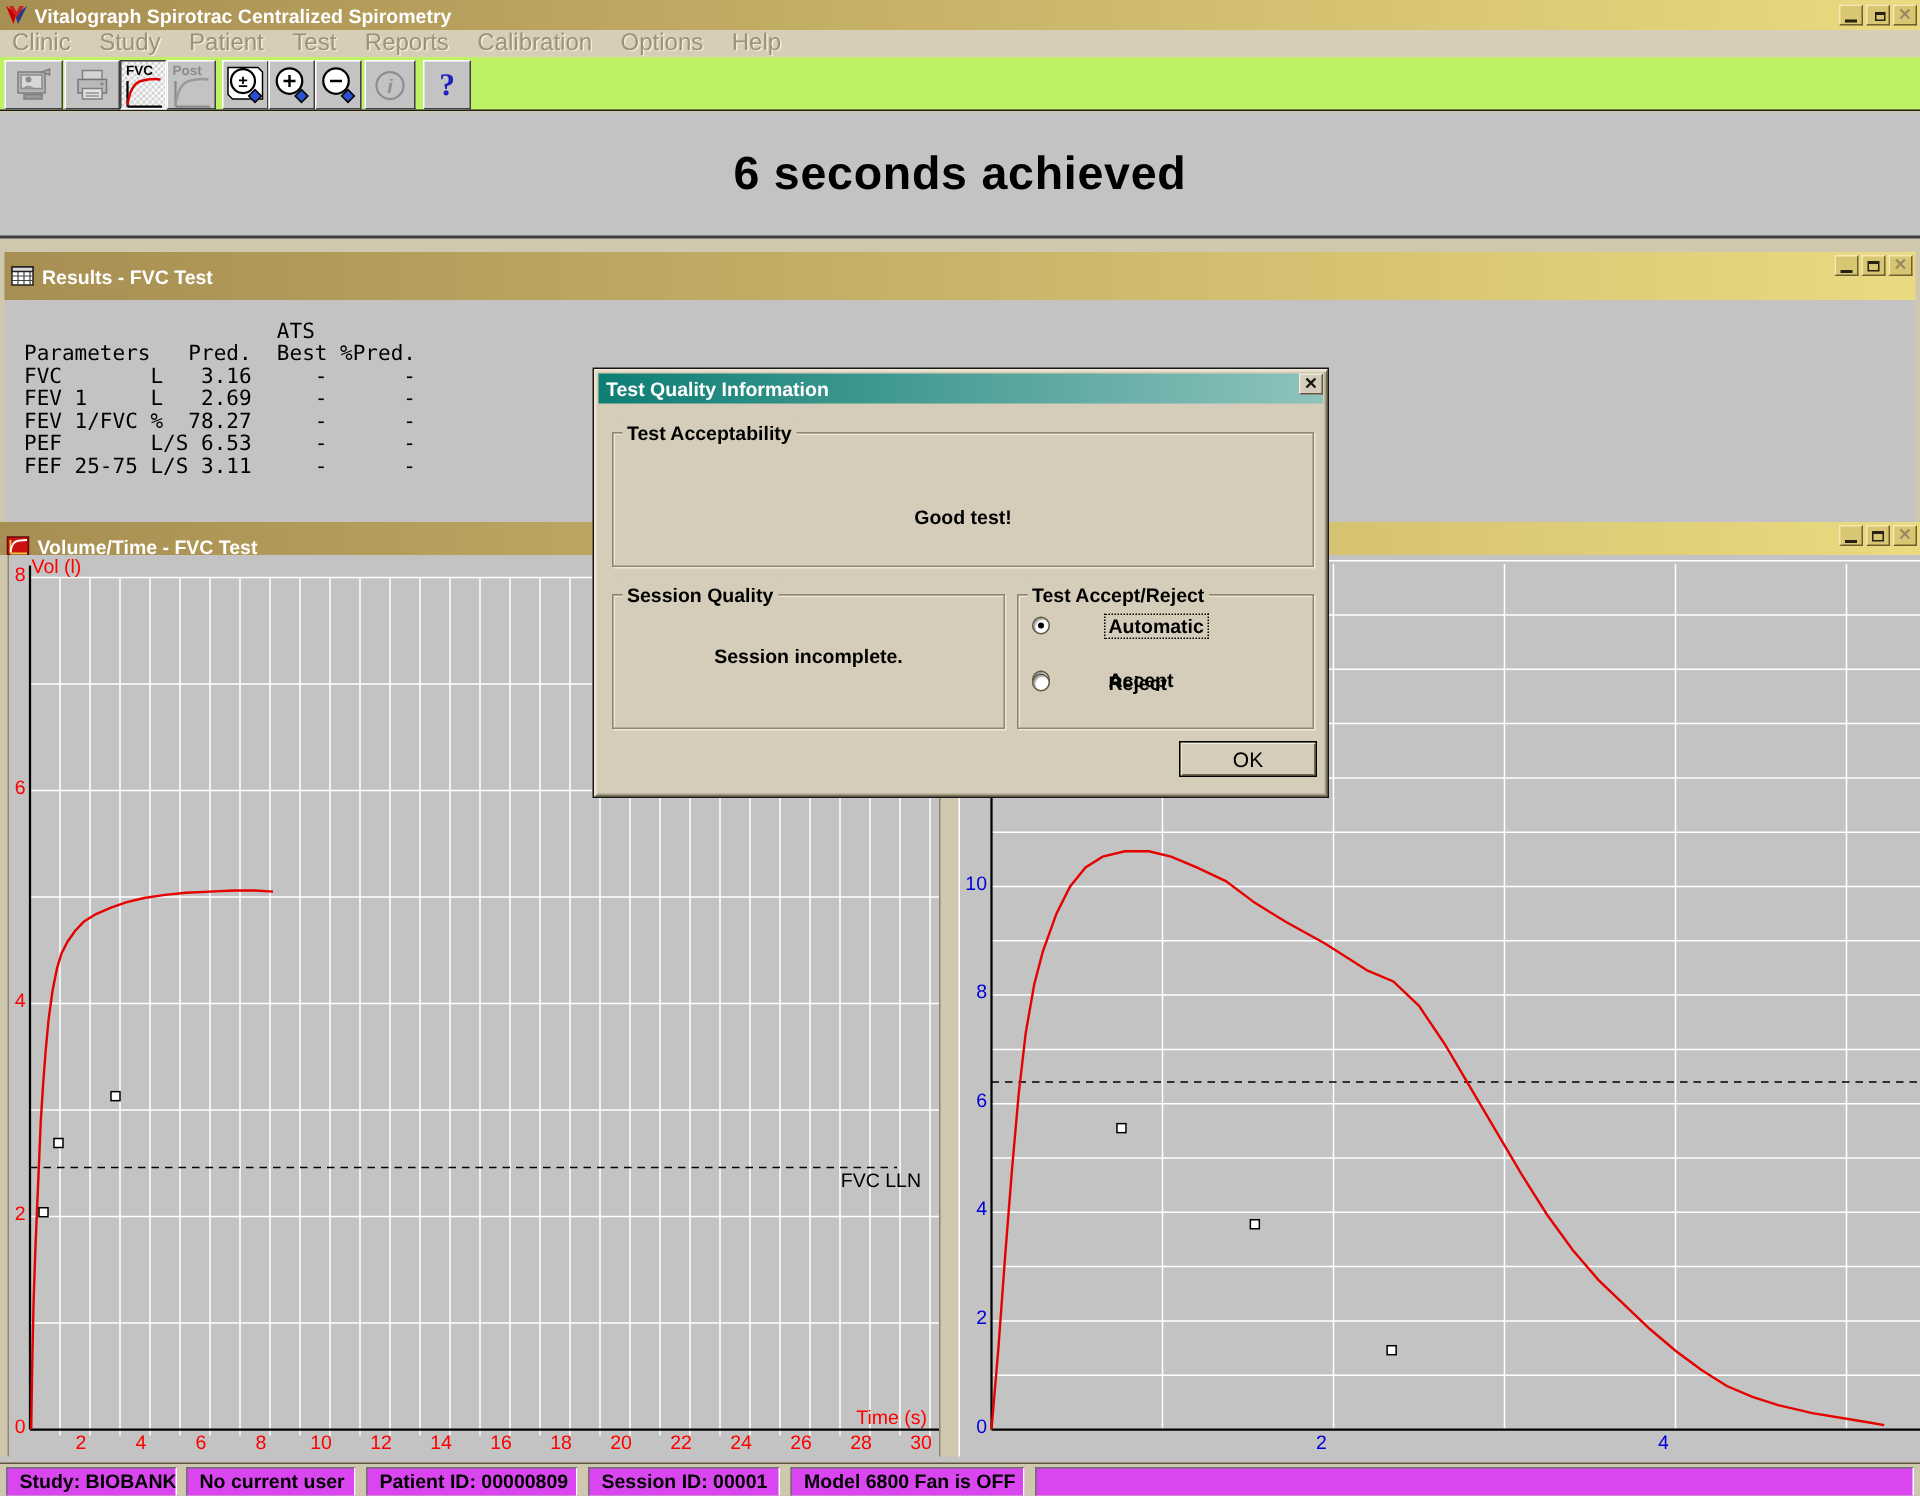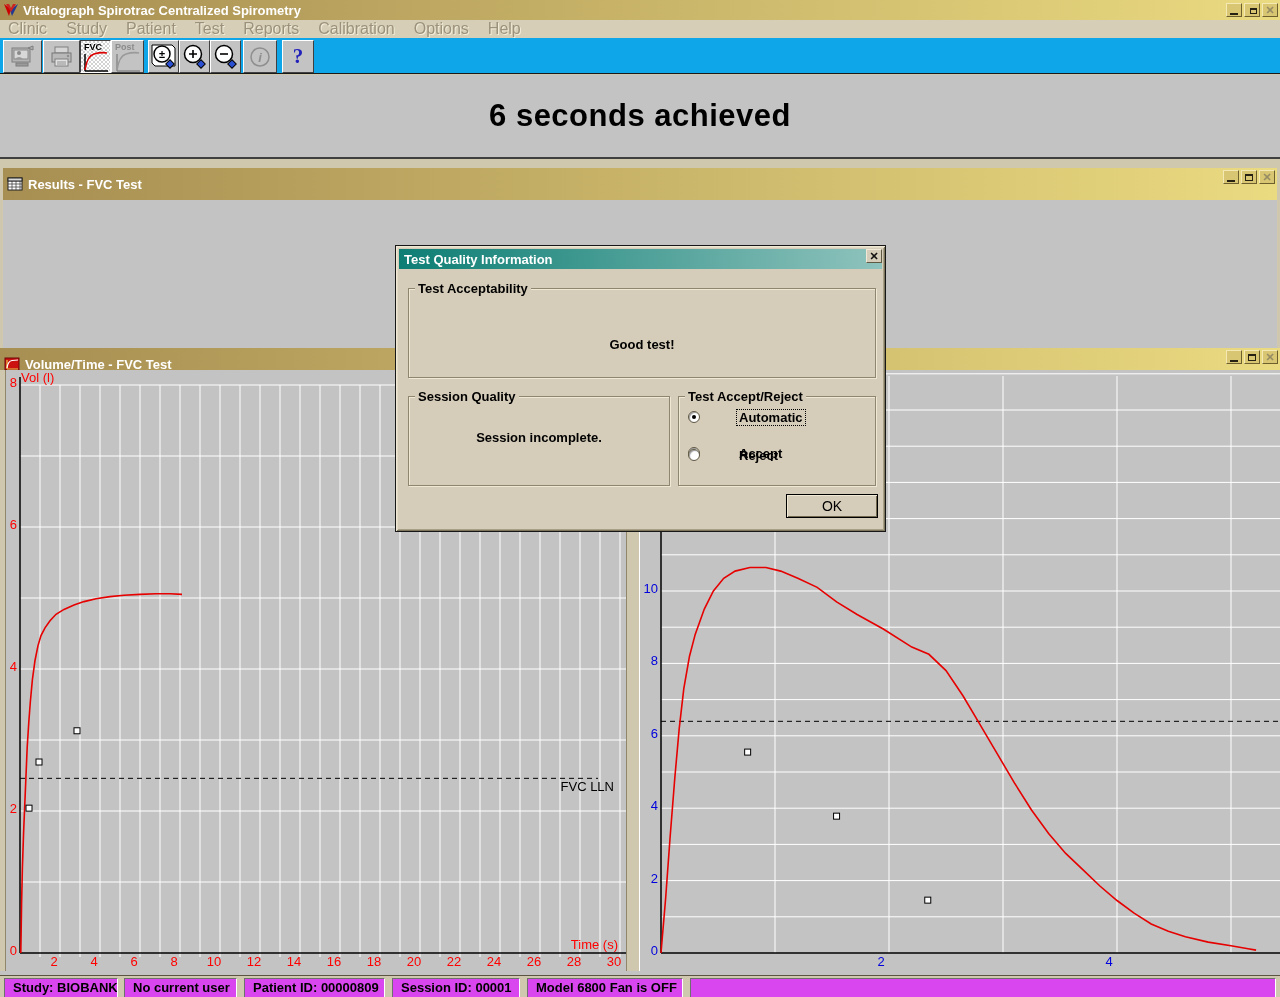--- a/index.html
+++ b/index.html
@@ -21,21 +21,21 @@
   .g-max { width:8px; height:7px; border:1px solid #262113; border-top-width:2px; }
   .g-rest { width:7px; height:6px; border:1px solid #262113; border-top-width:2px; margin:2px 0 0 2px; position:relative; background:#d9c672;}
   .g-rest:before { content:""; position:absolute; left:2px; top:-4px; width:7px; height:6px; border:1px solid #262113; border-top-width:2px; z-index:-1; }
   .g-x  { color:#262113; font-weight:bold; font-size:11px; }
   .g-x.dim { color:#978d64; }
 
   .menubar { left:0; top:20px; width:1280px; height:18px; background:#d6ceb6;
     display:flex; align-items:center; padding-left:8px; gap:19px; }
   .menu-item { font-size:16px; color:#9c927c; text-shadow:1px 1px 0 #f2edda; }
 
-  .toolbar { left:0; top:38px; width:1280px; height:36px; background:#0ea5e9; border-bottom:1px solid #1a1a1a; }
+  .toolbar { left:0; top:38px; width:1280px; height:36px; background:#bef264; border-bottom:1px solid #1a1a1a; }
   .tbtn { position:absolute; top:2px; height:33px; background:#c3c3c3;
     border-top:1px solid #ffffff; border-left:1px solid #ffffff;
     border-right:1px solid #404040; border-bottom:1px solid #404040;
     display:flex; align-items:center; justify-content:center; overflow:hidden; }
   .tbtn.pressed { border-top:1px solid #404040; border-left:1px solid #404040;
     border-right:1px solid #ffffff; border-bottom:1px solid #ffffff;
     background-image:
       linear-gradient(45deg,#fff 25%,transparent 25%,transparent 75%,#fff 75%),
       linear-gradient(45deg,#fff 25%,#d2d2d2 25%,#d2d2d2 75%,#fff 75%);
     background-size:4px 4px; background-position:0 0,2px 2px; }
@@ -215,20 +215,29 @@
       <div class="wbtn">
           <div class="g-min"></div>
         </div>
       <div class="wbtn">
           <div class="g-max"></div>
         </div>
       <div class="wbtn">
           <span class="g-x dim">✕</span>
         </div>
     </div>
+  </div>
+  <div style="position:relative; height:160px;">
+    <pre class="results-pre" id="results-pre">                    ATS
+Parameters   Pred.  Best %Pred.
+FVC       L   3.16     -      -
+FEV 1     L   2.69     -      -
+FEV 1/FVC %  78.27     -      -
+PEF       L/S 6.53     -      -
+FEF 25-75 L/S 3.11     -      -</pre>
   </div>
 </div>
 
 <div class="abs vt-win">
   <div class="innerwin-title">
     <svg width="16" height="14" style="margin:0 5px 0 4px;" viewBox="0 0 16 14">
       <rect x="1" y="1" width="14" height="12" fill="#cc1111" stroke="#6d0808"></rect>
       <path d="M3 12 V3 M3 12 H14" stroke="#e8c84a" stroke-width="1.2" fill="none"></path>
       <path d="M3 11 Q4 4 8 3.5 T14 3" stroke="#fff" stroke-width="1.2" fill="none"></path>
     </svg>

